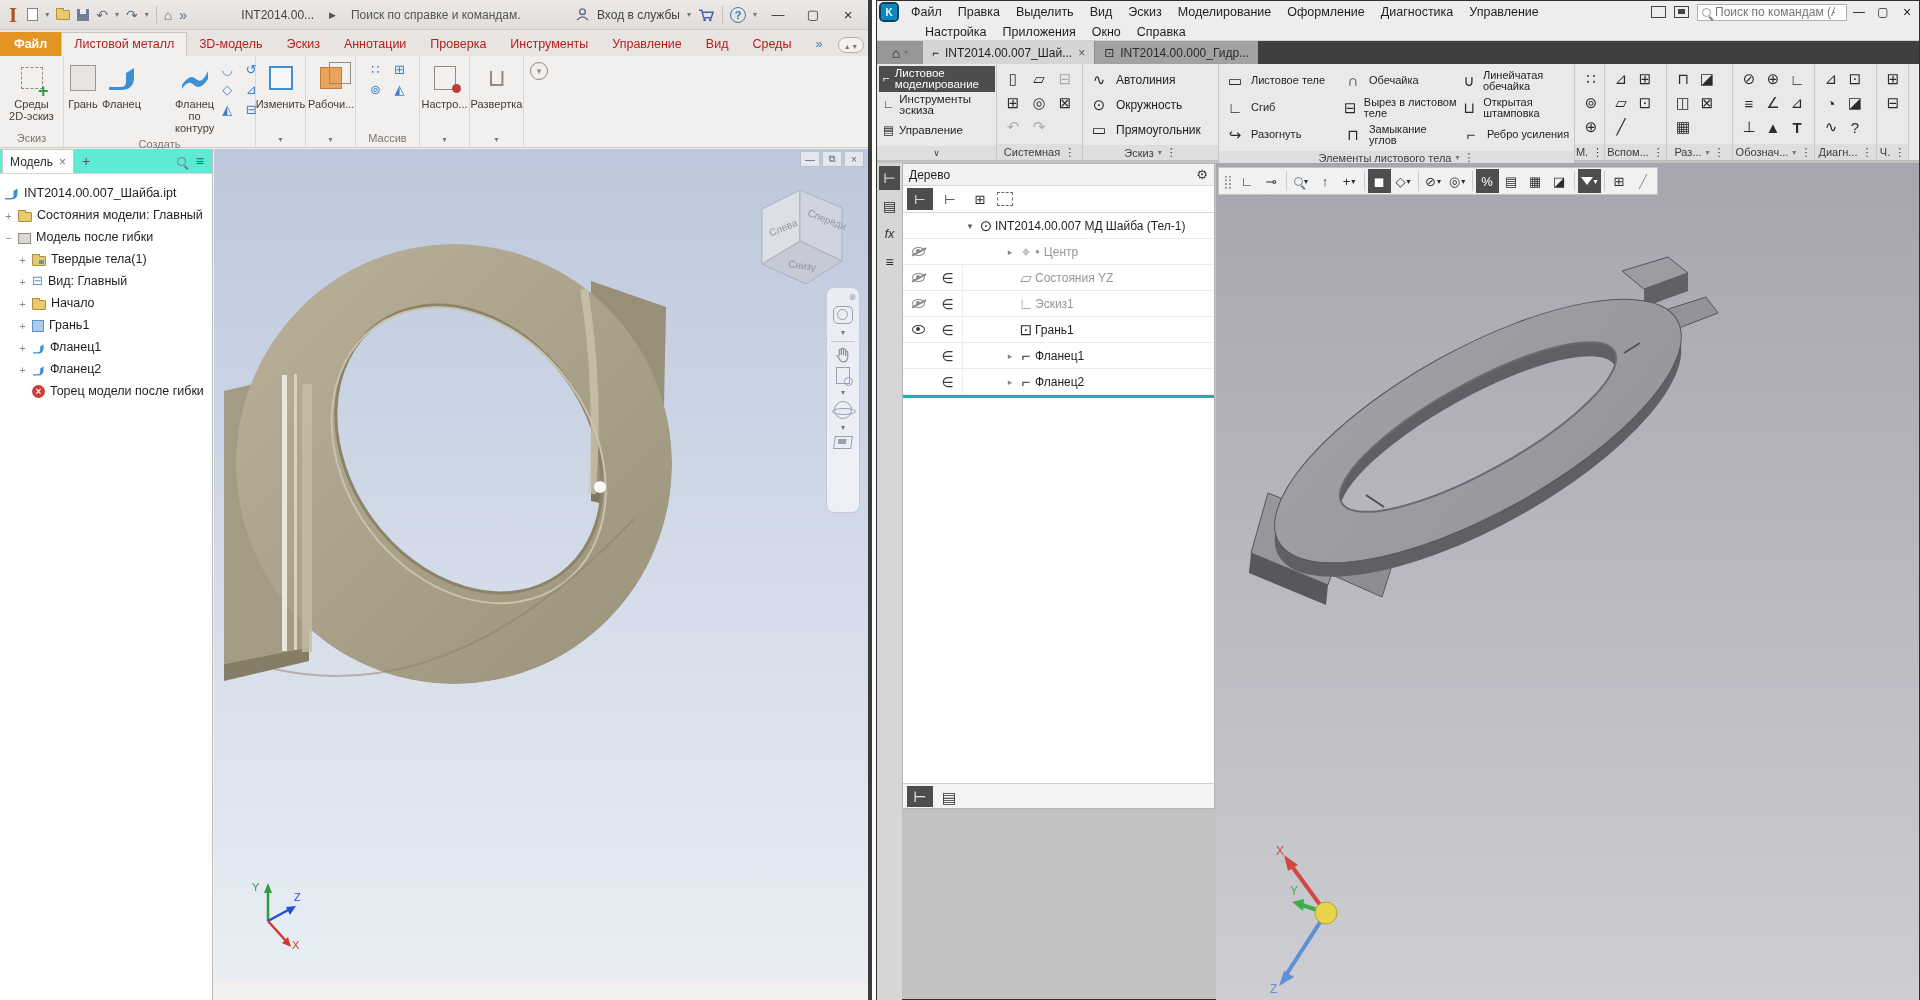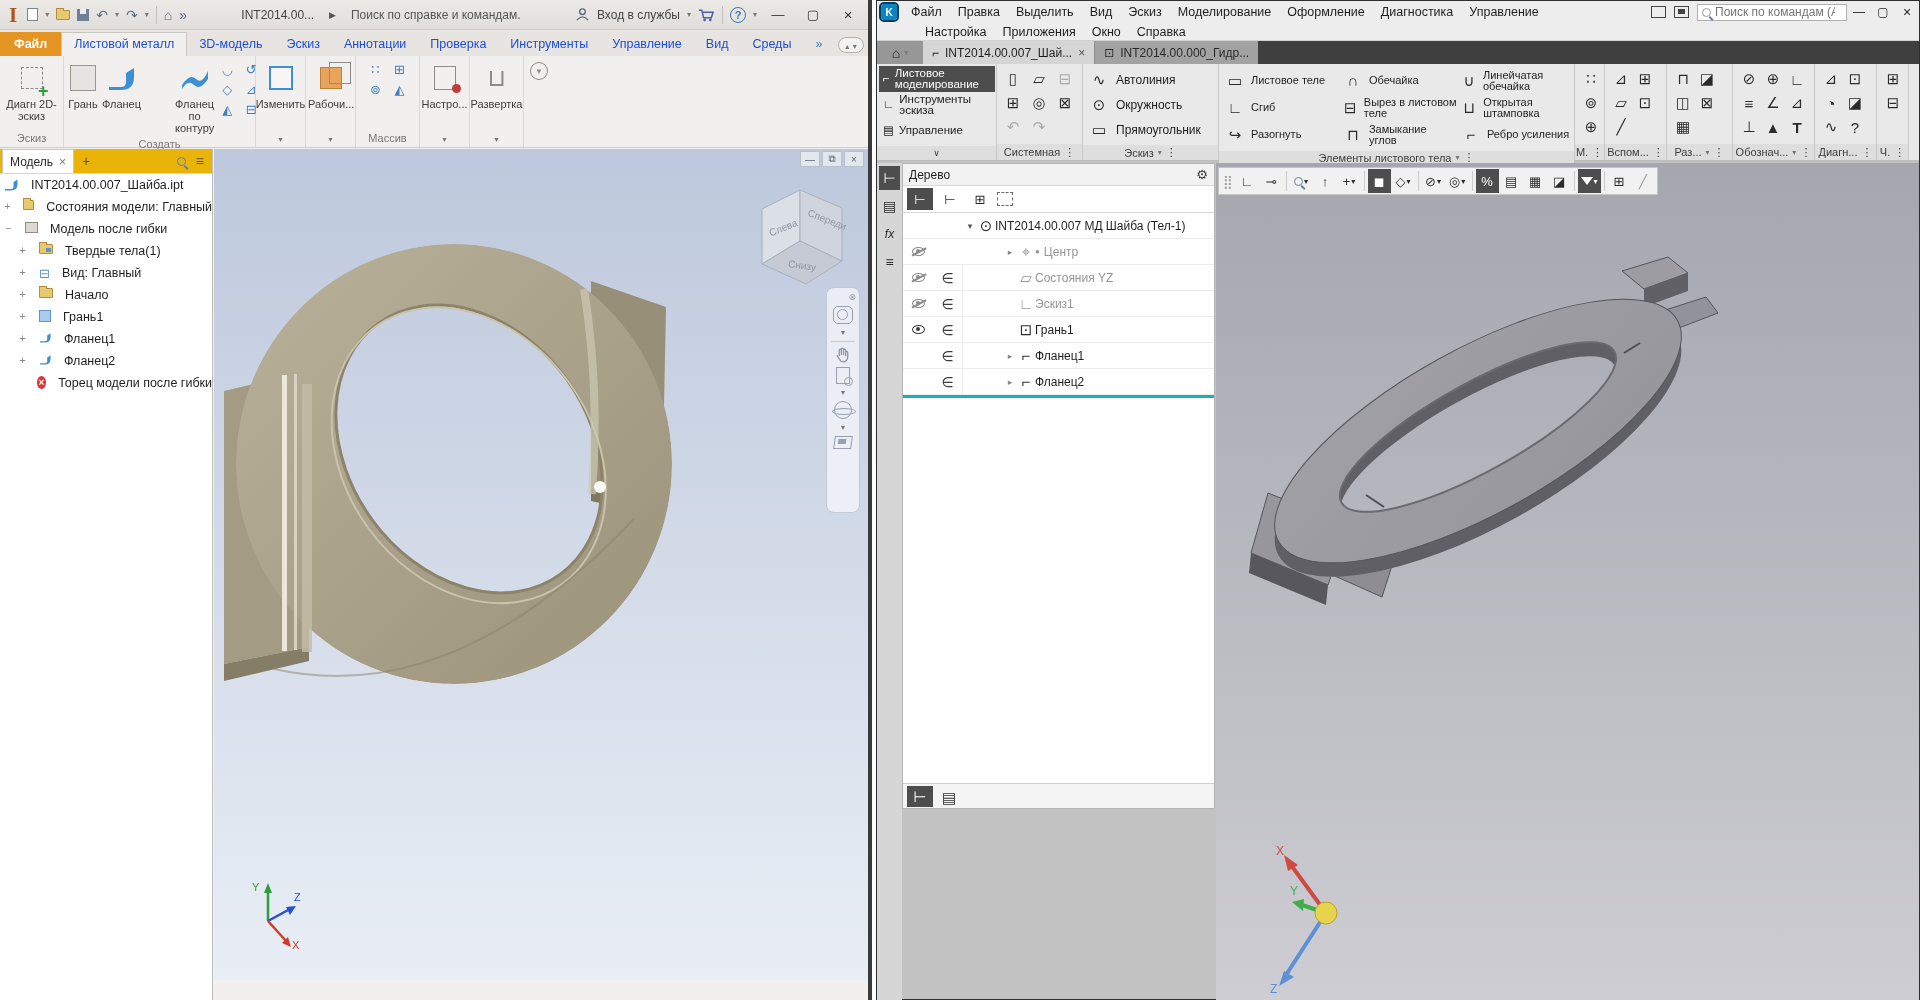--- a/index.html
+++ b/index.html
@@ -20,21 +20,21 @@
   .cssfld::before{ content:""; position:absolute; left:-1px; top:-3px; width:6px; height:2px; background:#e8c96d; border:1px solid #b09040; border-bottom:none;}
   .cssflp { display:inline-block; width:12px; height:12px; background:#6f7f95; position:relative;}
   .cssflp::before{content:"";position:absolute;left:3px;top:0;width:6px;height:5px;background:#e9edf2;}
   .caret { font-size:8px; color:#777; }
   .mag { display:inline-block; width:9px; height:9px; border:1.5px solid #6f7f95; border-radius:50%; position:relative; }
   .mag::after { content:""; position:absolute; left:7px; top:7px; width:5px; height:1.5px; background:#6f7f95; transform:rotate(45deg); transform-origin:0 0; }
   .helpb { display:inline-flex; align-items:center; justify-content:center; width:16px; height:16px; border:1.5px solid #3f76b5; border-radius:50%; color:#3f76b5; font-weight:bold; font-size:11px;}
   .winbtn { width:28px; text-align:center; font-size:13px; color:#333; }
 
   .inv-tabs { height:26px; background:#e7e4e1; display:flex; align-items:flex-end; padding-left:0; }
-  .invtab { padding:4px 12px 5px; color:#1d4ed8; font-size:12.5px; }
+  .invtab { padding:4px 12px 5px; color:#b91c1c; font-size:12.5px; }
   .invtab.file { background:#e39422; color:#fff; font-weight:bold; padding:5px 14px; }
   .invtab.act { background:#f2f0ee; border:1px solid #c9c6c2; border-bottom:none; }
 
   .inv-ribbon { height:92px; background:#f2f0ee; border-bottom:1px solid #cfccc8; display:flex; }
   .ig { display:flex; flex-direction:column; border-right:1px solid #dbd8d4; }
   .igc { flex:1; display:flex; align-items:flex-start; padding:3px 2px; gap:2px; }
   .igf { height:16px; text-align:center; color:#7a7672; font-size:11px; line-height:15px; }
   .bigb { width:54px; display:flex; flex-direction:column; align-items:center; font-size:11px; color:#3f3c39; text-align:center; line-height:12px; }
   .bigico { width:34px; height:34px; margin:2px 0 3px; display:flex; align-items:center; justify-content:center; }
   .smico { width:22px; height:20px; display:flex; align-items:center; justify-content:center; color:#3f7fc4; font-size:13px; }
@@ -43,24 +43,24 @@
   .faceico { width:26px; height:26px; background:#e7e5e2; border:1.5px solid #9a9690; }
   .modifyico { width:24px; height:24px; border:2px solid #3f8fd4; background:#f7f6f4;}
   .workico { width:22px; height:22px; background:#e8a35c; border:1px solid #c07f35; position:relative;}
   .workico::after{content:"";position:absolute;left:8px;top:-6px;width:20px;height:20px;border:1.5px solid #8f8b86;}
   .setico { width:22px; height:24px; border:1.5px solid #8f8b86; position:relative;}
   .setico::after{content:"";position:absolute;right:-6px;bottom:-4px;width:9px;height:9px;background:#c23b3b;border-radius:50%;}
   .flatico { font-size:24px; color:#8f8b86; }
 
   .inv-main { position:absolute; left:0; top:149px; width:868px; height:831px; }
   .inv-browser { position:absolute; left:0; top:0; width:213px; height:851px; background:#fff; border-right:1px solid #c0bdb9; }
-  .ibh { height:25px; background:#eab308; display:flex; align-items:center; border-bottom:1px solid #d8d5d1; }
+  .ibh { height:25px; background:#5eead4; display:flex; align-items:center; border-bottom:1px solid #d8d5d1; }
   .ibtab { background:#fff; border:1px solid #c9c6c2; border-bottom:none; height:24px; display:flex; align-items:center; padding:0 7px; gap:6px; margin-left:2px; }
   .itree { padding:4px 0 0 4px; font-size:12.5px; color:#1e1e1e; }
-  .itr { display:flex; align-items:flex-start; height:22px; gap:12px; white-space:nowrap; }
+  .itr { display:flex; align-items:flex-end; height:22px; gap:5px; white-space:nowrap; }
   .texp { width:9px; text-align:center; color:#8a8a8a; font-size:11px; }
   .ind1 { margin-left:14px; }
   .box3d { width:13px; height:11px; background:#dcd9d5; border:1px solid #8f8b86; }
   .bluesq { width:12px; height:12px; background:#a9ccef; border:1px solid #5e93c8; }
   .errc { width:13px; height:13px; background:#d13b3b; border-radius:50%; color:#fff; font-size:10px; font-weight:bold; display:inline-flex; align-items:center; justify-content:center; line-height:13px;}
   .fldblue { position:relative; }
   .fldblue::after { content:""; position:absolute; right:1px; bottom:1px; width:5px; height:4px; background:#5e93c8; }
 
   .inv-vp { position:absolute; left:214px; top:0; width:654px; height:831px; background:linear-gradient(#bdc8dc,#e9eef5); overflow:hidden; }
   .vpwin { position:absolute; top:2px; right:4px; display:flex; gap:2px; }
@@ -192,21 +192,21 @@
     <span style="border:1px solid #b5b1ac;border-radius:8px;padding:0 6px;margin:0 4px 3px;background:#f4f2f0;"><span class="caret">▴</span> <span class="caret">▾</span></span>
   </div>
 
   <div class="inv-ribbon">
     <div class="ig" style="width:64px;">
       <div class="igc" style="justify-content:center;">
         <div class="bigb">
           <span class="bigico">
               <span class="sketchico"></span>
             </span>
-          <span>Диагн 2D-эскиз</span>
+          <span>Среды 2D-эскиз</span>
         </div>
       </div>
       <div class="igf">Эскиз</div>
     </div>
     <div class="ig" style="width:192px;">
       <div class="igc">
         <div class="bigb" style="width:42px;">
           <span class="bigico">
               <span class="faceico"></span>
             </span>

